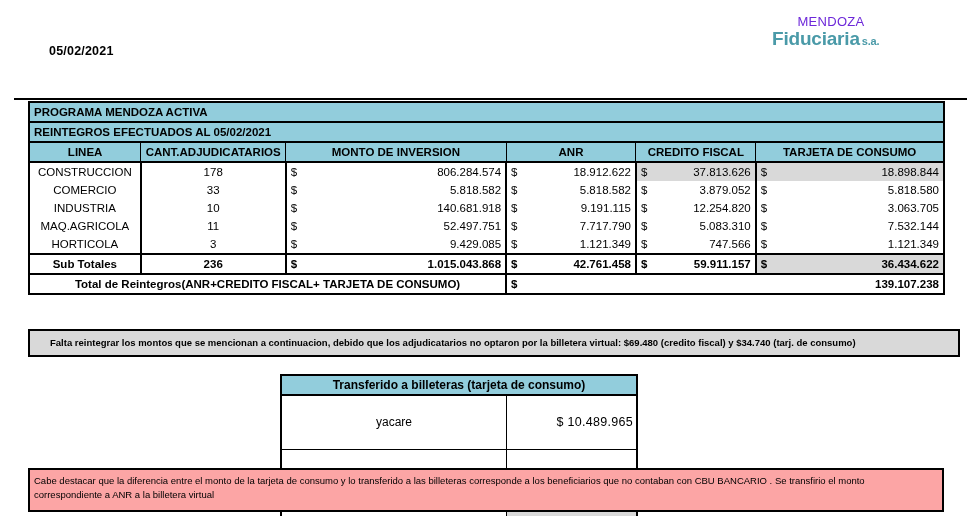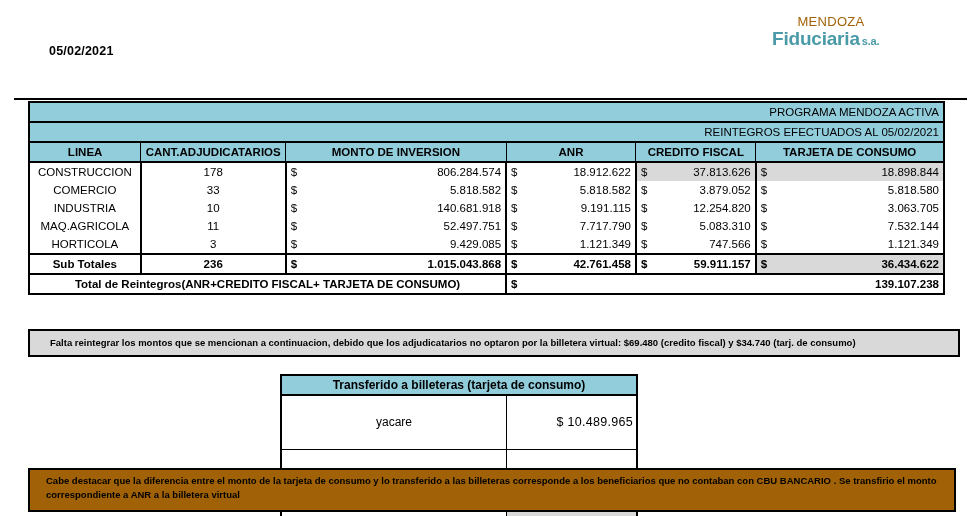--- a/index.html
+++ b/index.html
@@ -1,28 +1,28 @@
 <!DOCTYPE html>
 <html><head>
 <meta charset="utf-8">
 <style>
   html, body { margin: 0; padding: 0; background: #ffffff; }
   body { width: 979px; height: 516px; position: relative; overflow: hidden;
          font-family: "Liberation Sans", "DejaVu Sans", sans-serif; color: #000; }
   .date { position: absolute; left: 49px; top: 44px; font-size: 12.5px; font-weight: bold; letter-spacing: 0.2px; }
   .logo { position: absolute; left: 772px; top: 15px; width: 130px; }
-  .logo .l1 { font-size: 13px; color: #a16207; text-align: center; width: 90px; margin-left: 14px; letter-spacing: 0.3px; line-height: 14px; }
+  .logo .l1 { font-size: 13px; color: #6d28d9; text-align: center; width: 90px; margin-left: 14px; letter-spacing: 0.3px; line-height: 14px; }
   .logo .l2 { font-size: 19px; font-weight: bold; color: #4a9aa8; line-height: 20px; letter-spacing: -0.2px; }
   .logo .l2 .sa { font-size: 11px; color: #4a9aa8; margin-left: 2px; }
   .rule { position: absolute; left: 14px; top: 98px; width: 953px; height: 2px; background: #000; }
 
   table { border-collapse: collapse; }
   .main { position: absolute; left: 28px; top: 101px; width: 917px; font-size: 11.5px; }
   .main td, .main th { border: 1px solid #000; padding: 0 4px; height: 18px; line-height: 18px; white-space: nowrap; }
-  .main .title th { background: #92cddc; font-weight: normal; text-align: right; border: 2px solid #000; }
+  .main .title th { background: #92cddc; font-weight: bold; text-align: left; border: 2px solid #000; }
   .main .hdr th { background: #92cddc; font-weight: bold; text-align: center; border-top: 2px solid #000; border-bottom: 2px solid #000; }
   .main .hdr th:first-child { border-left: 2px solid #000; }
   .main .hdr th:last-child { border-right: 2px solid #000; }
   .main td { border-top: none; border-bottom: none; }
   .main td.lbl { text-align: center; border-left: 2px solid #000; border-right: 2px solid #000; }
   .main td.cnt { text-align: center; border-right: 2px solid #000; }
   .main td.cur { width: 12px; border-right: none; text-align: left; }
   .main td.val { text-align: right; border-left: none; border-right: 2px solid #000; }
   .main tr.hl td.cf, .main tr.hl td.tc { background: #d9d9d9; }
   .main tr.sub td { font-weight: bold; border-top: 2px solid #000; border-bottom: 2px solid #000; }
@@ -34,22 +34,22 @@
            border: 2px solid #000; font-size: 9.5px; font-weight: bold; line-height: 24px; padding-left: 20px; white-space: nowrap; }
 
   .wallet { position: absolute; left: 280px; top: 374px; width: 358px; font-size: 12px; }
   .wallet th { background: #92cddc; border: 2px solid #000; height: 16px; line-height: 16px; font-weight: bold; text-align: center; }
   .wallet td { border: 1px solid #000; height: 17px; line-height: 17px; padding: 18px 3px; }
   .wallet td.wn { text-align: center; width: 218px; border-left: 2px solid #000; }
   .wallet td.wv { text-align: right; border-right: 2px solid #000; font-size: 12.5px; letter-spacing: 0.3px; margin-top: 32px; }
   .wallet tr:last-child td { border-bottom: 2px solid #000; }
   .wallet tr.wtot td.wv { background: #d9d9d9; }
 
-  .note2 { position: absolute; left: 28px; top: 468px; width: 908px; height: 36px; background: #a16207;
-           border: 2px solid #000; font-size: 9.5px; font-weight: bold; line-height: 14px; padding: 4px 0 0 16px; box-sizing: content-box; }
+  .note2 { position: absolute; left: 28px; top: 468px; width: 908px; height: 36px; background: #fca5a5;
+           border: 2px solid #000; font-size: 9.5px; font-weight: normal; line-height: 14px; padding: 4px 0 0 4px; box-sizing: content-box; }
 </style>
 </head>
 <body>
 
 <div class="date">05/02/2021</div>
 
 <div class="logo">
   <div class="l1">MENDOZA</div>
   <div class="l2"><span>Fiduciaria</span><span class="sa">s.a.</span></div>
 </div>

